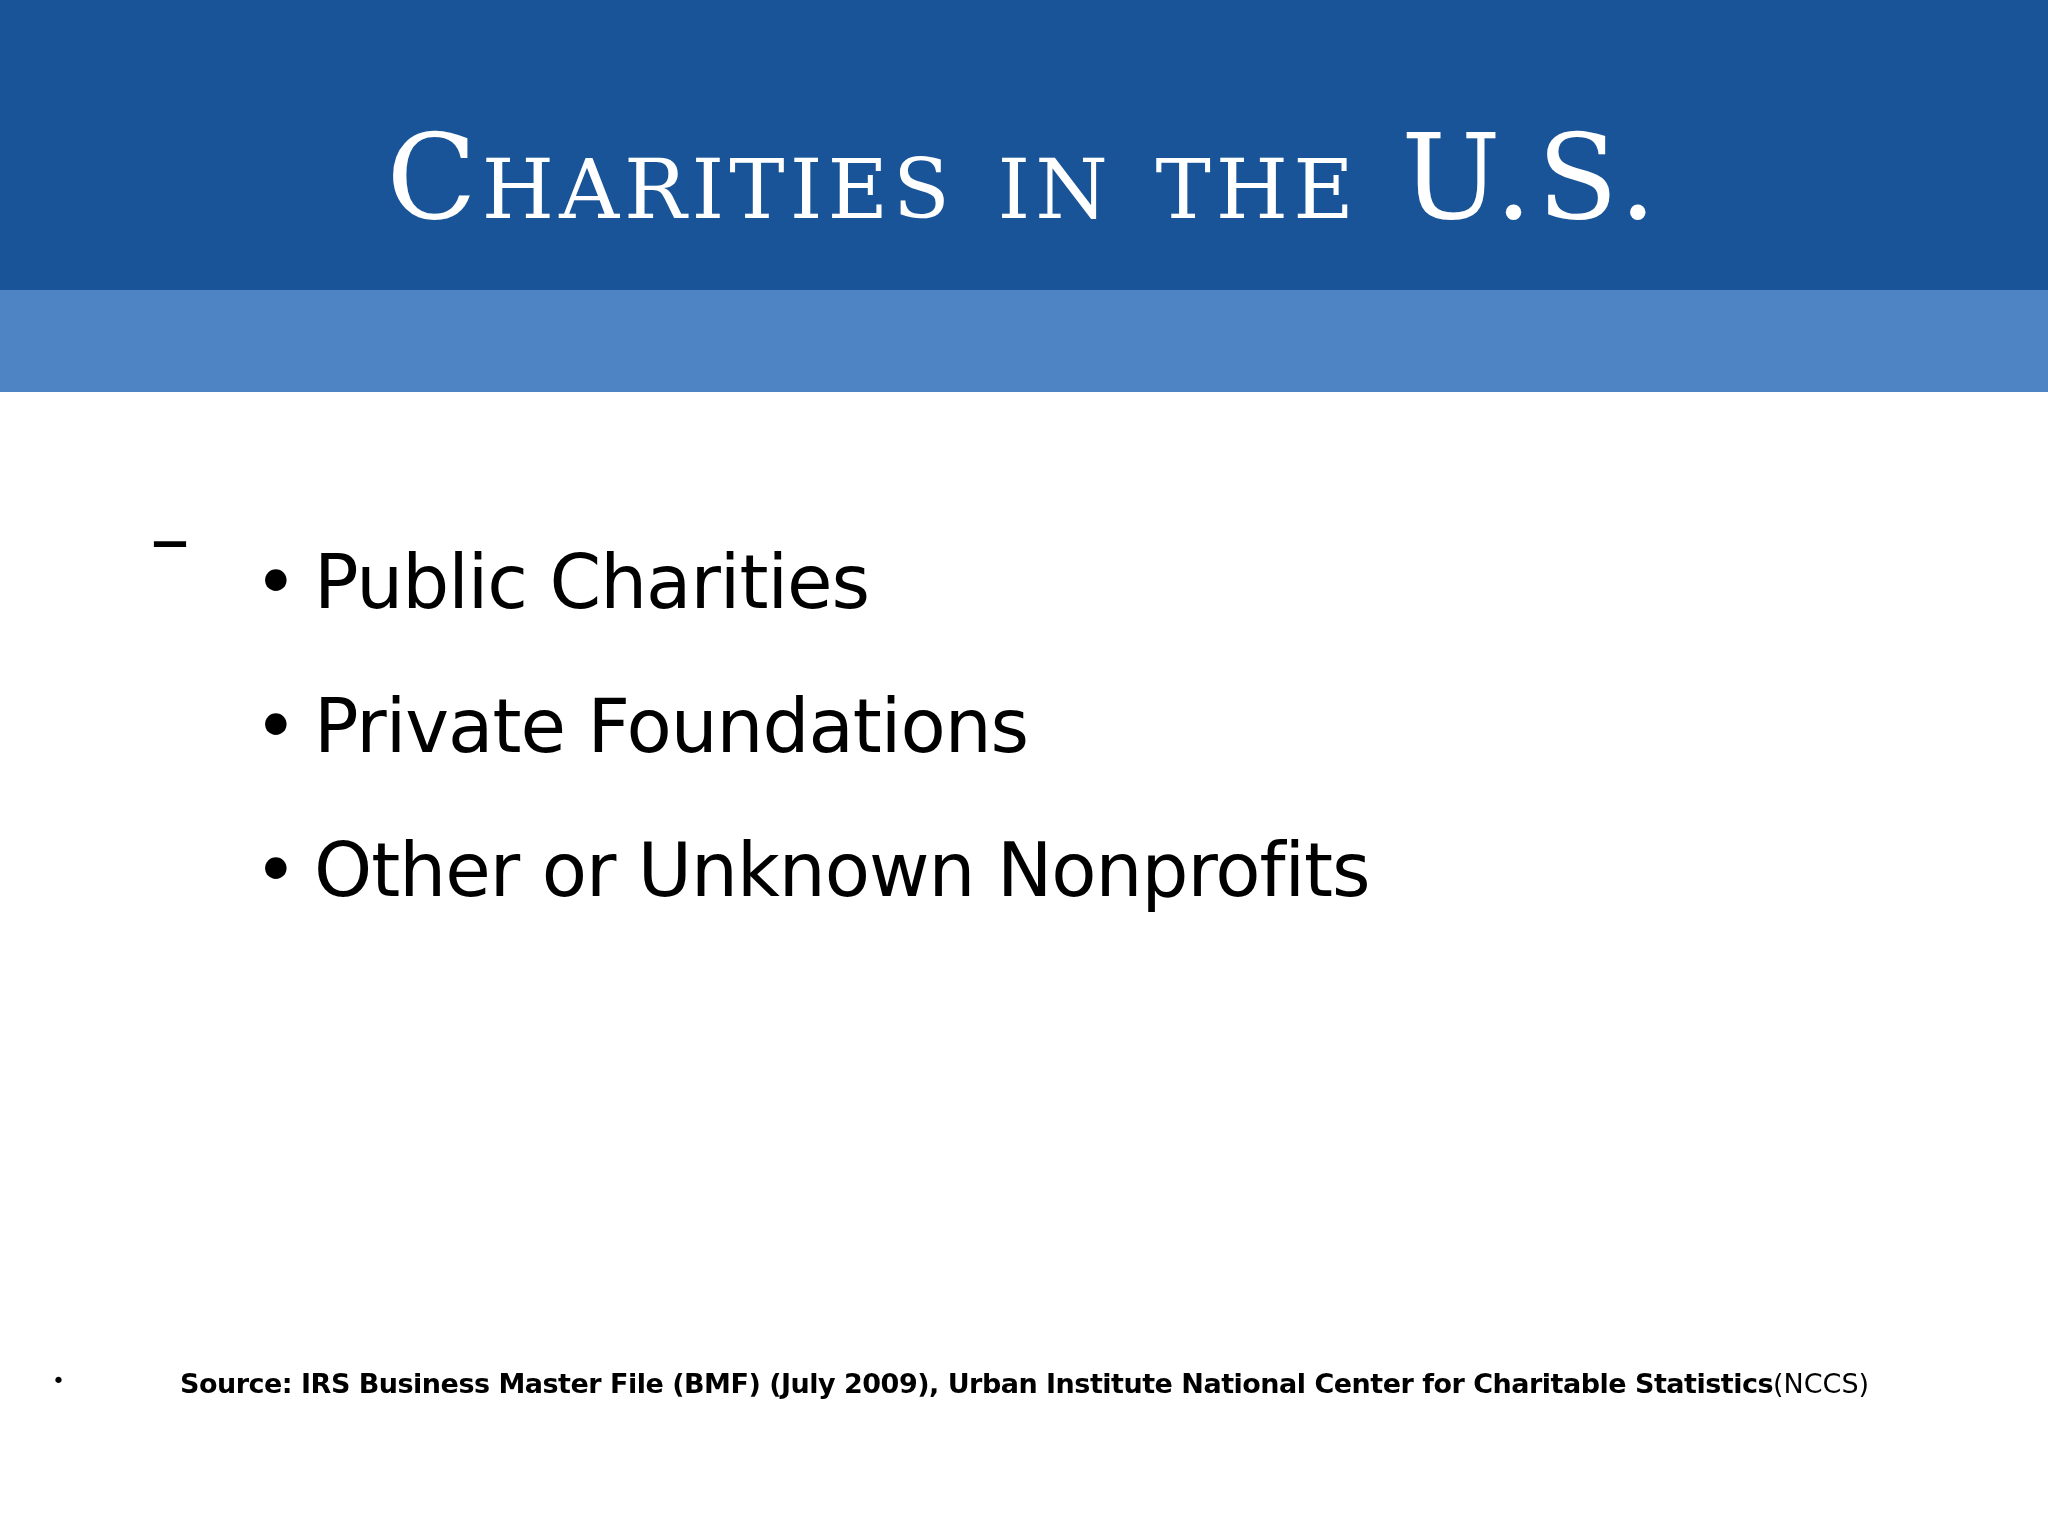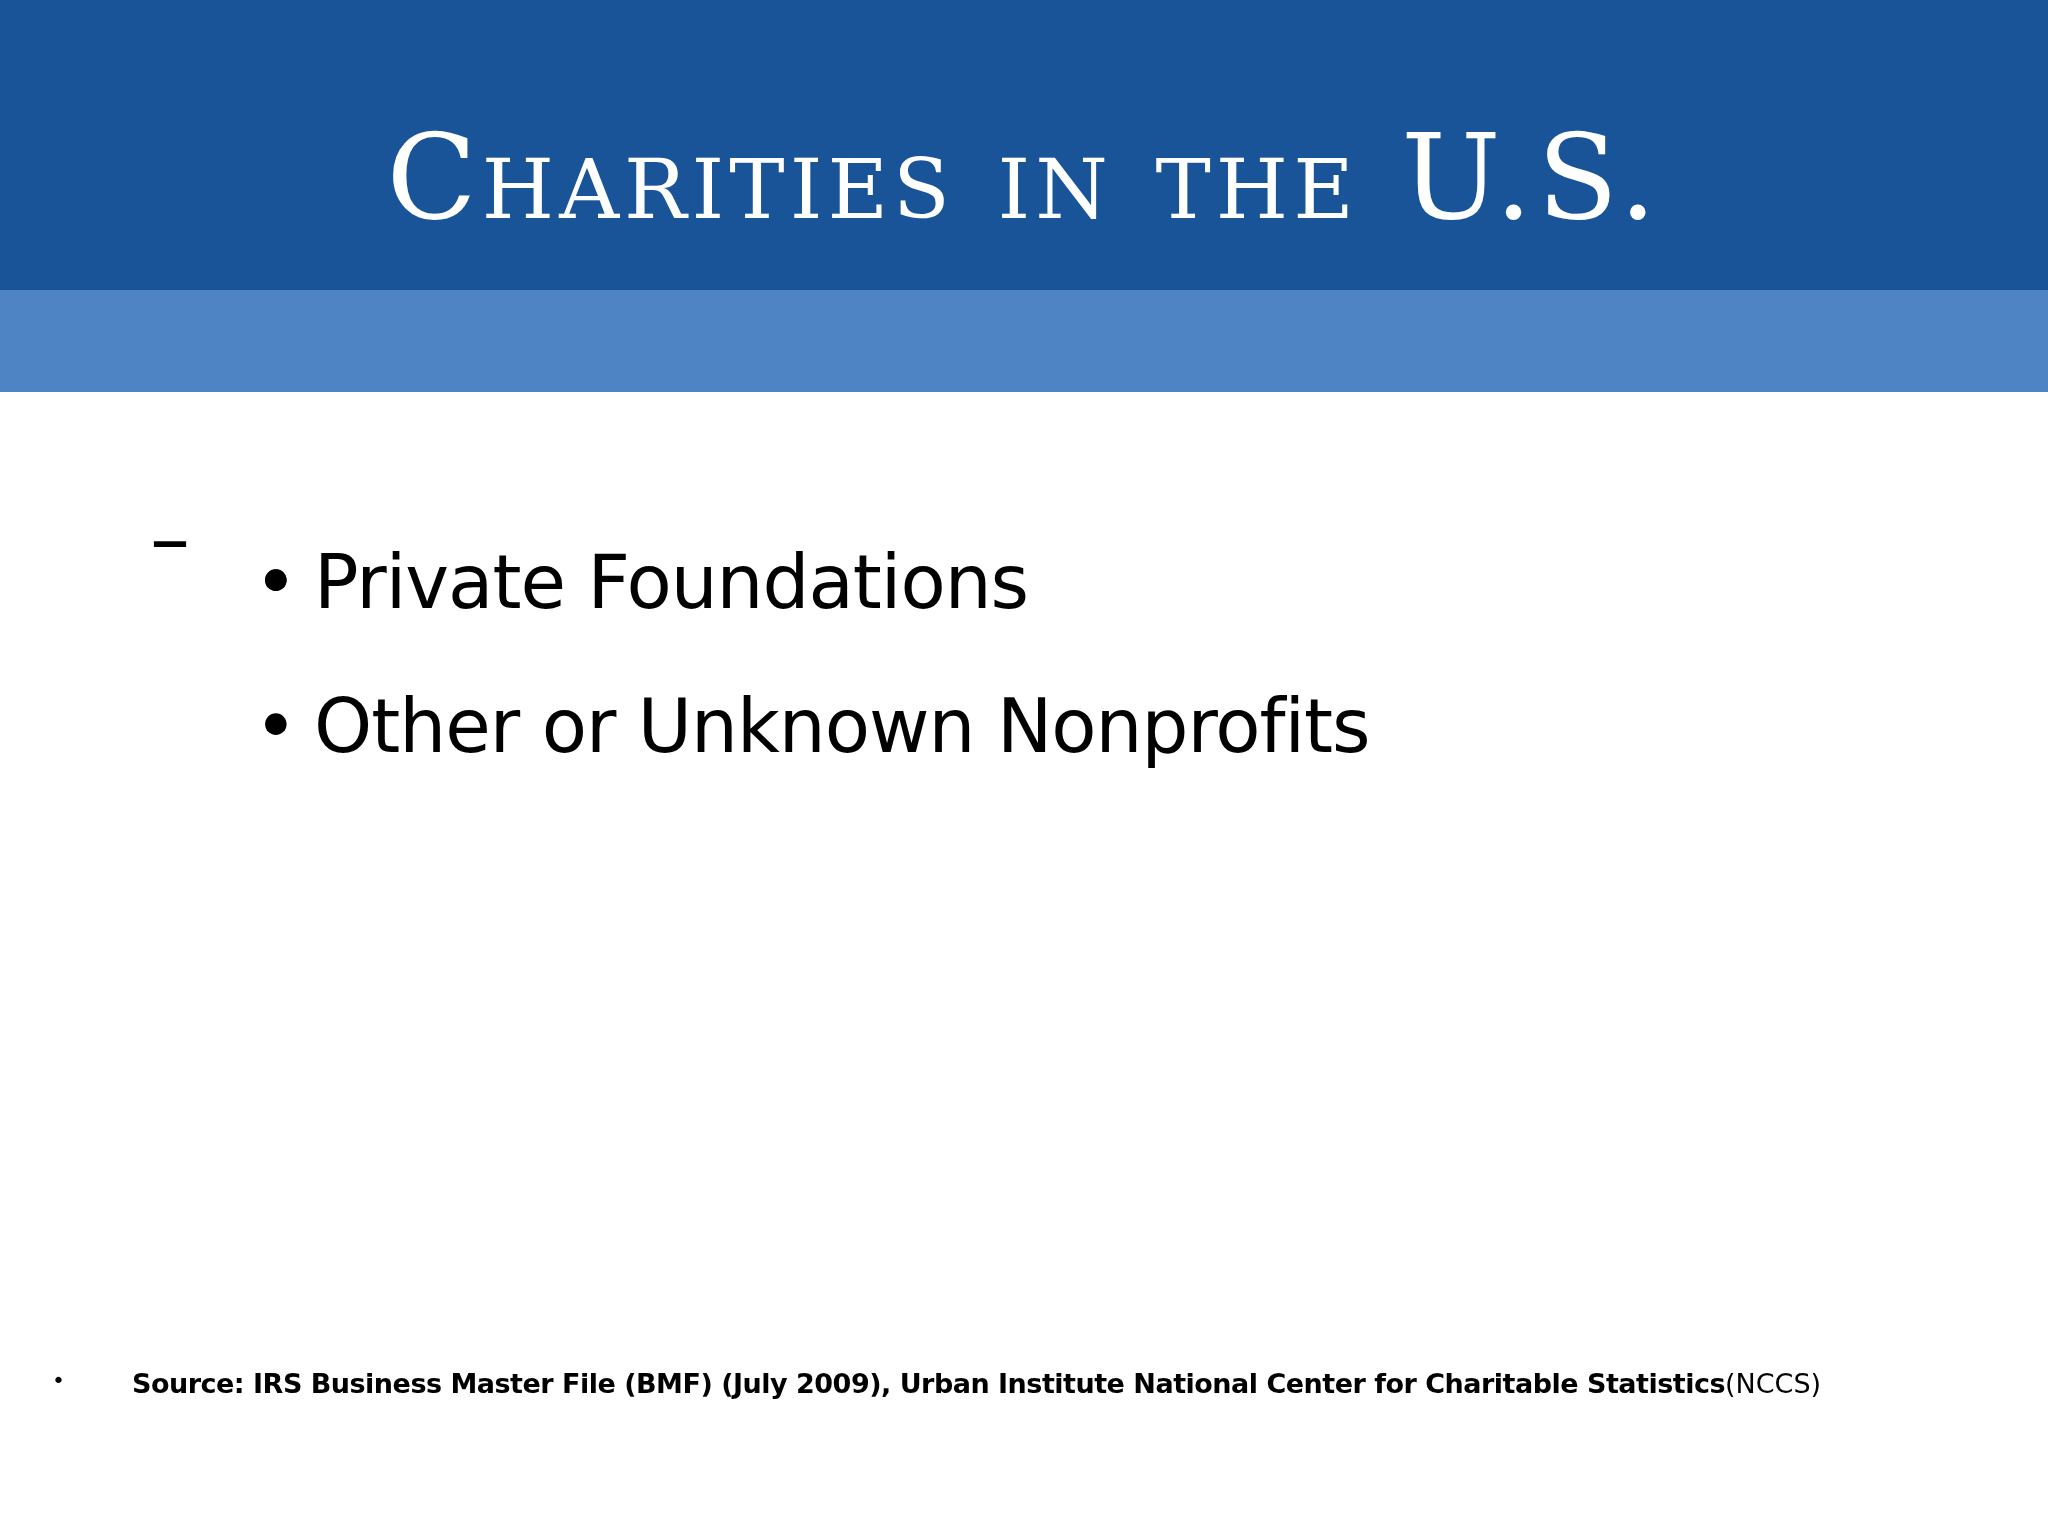--- a/index.html
+++ b/index.html
@@ -10,37 +10,38 @@
            font-family:"DejaVu Serif", serif; font-size:118px; font-variant:small-caps; letter-spacing:5px; line-height:1; }
   .main { position:absolute; left:150px; top:488px; width:1830px; }
   .lvl1 { position:relative; padding-left:72px; font-size:80px; line-height:102px; color:#000; letter-spacing:-1px; }
   .lvl1 .dash { position:absolute; left:0; top:0; }
   .sub { margin-top:22px; }
   .lvl2 { position:relative; padding-left:164px; font-size:74px; line-height:144px; color:#000; letter-spacing:-1px; }
   .lvl2 .dot { position:absolute; left:104px; top:0; }
   .source { position:absolute; left:52px; top:1368px; font-size:27px; color:#000; white-space:nowrap; }
   .source .bullet { position:absolute; left:0; top:0; font-size:22px; }
   .source .txt { position:absolute; left:80px; top:0; }
-  .source b { font-weight:bold; letter-spacing:-0.5px; }
+  .source b { font-weight:bold; letter-spacing:-0.5px;margin-left:48px; }
   .source .plain { font-weight:normal; }
 </style>
 </head>
 <body>
 
 <div class="band-dark"></div>
 <div class="band-light"></div>
 <div class="title">Charities in the U.S.</div>
 
 <div class="main">
   <div class="lvl1">
     <span class="dash">–</span>
   </div>
   <div class="sub">
     <div class="lvl2">
       <span class="dot">•</span>
+      <span>Public Charities</span>
     </div>
     <div class="lvl2">
       <span class="dot">•</span>
       <span>Private Foundations</span>
     </div>
     <div class="lvl2">
       <span class="dot">•</span>
       <span>Other or Unknown Nonprofits</span>
     </div>
   </div>

